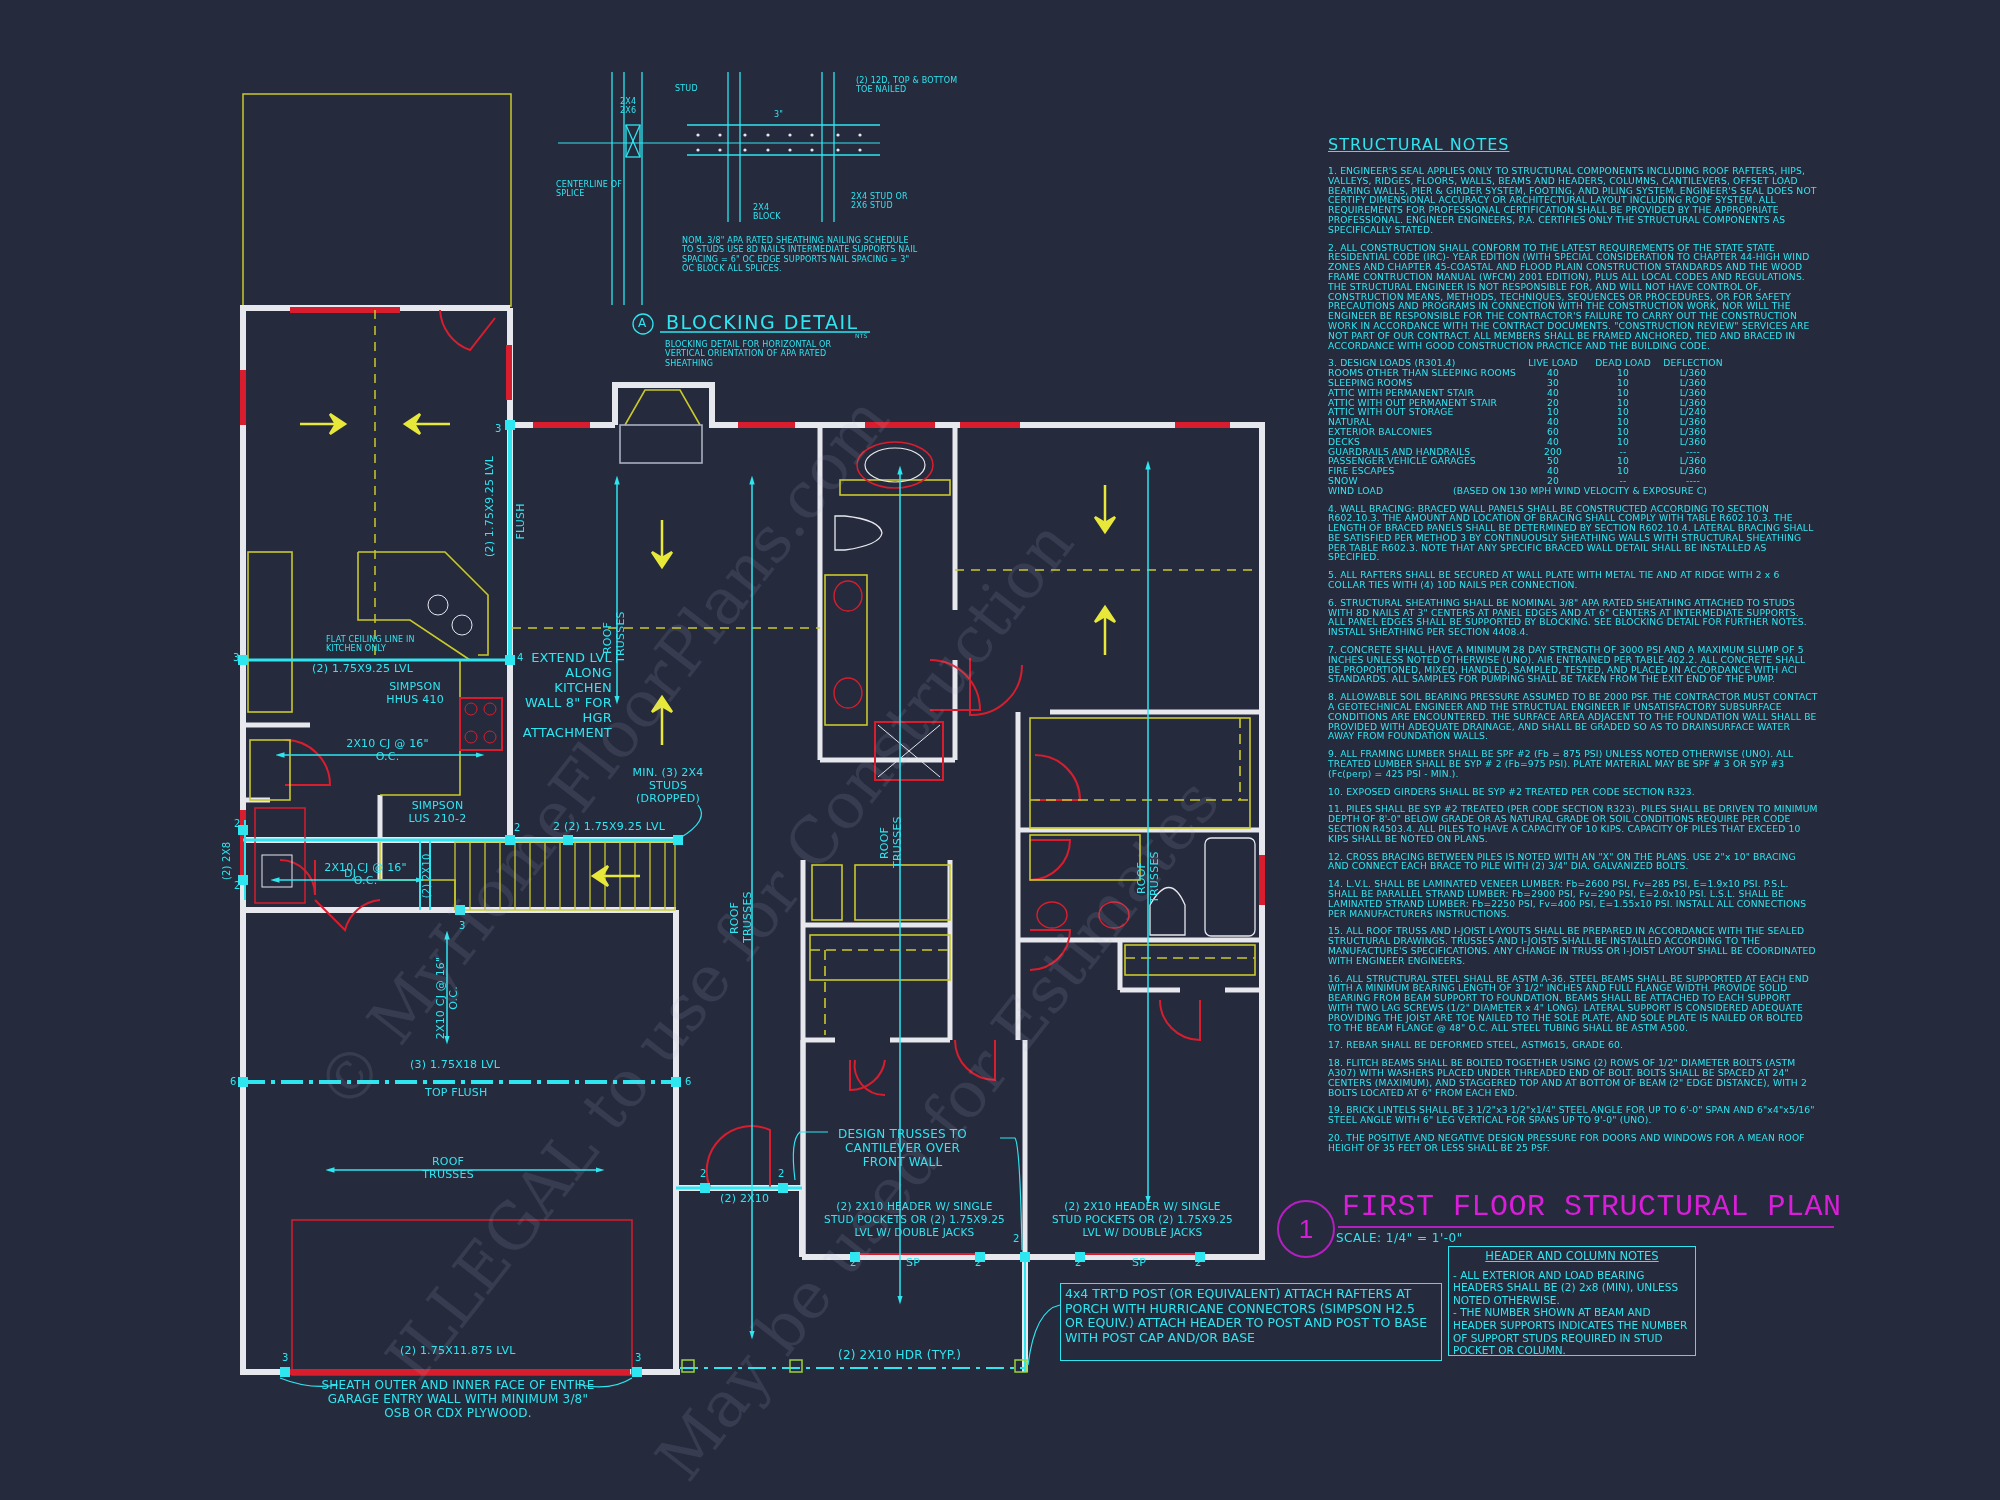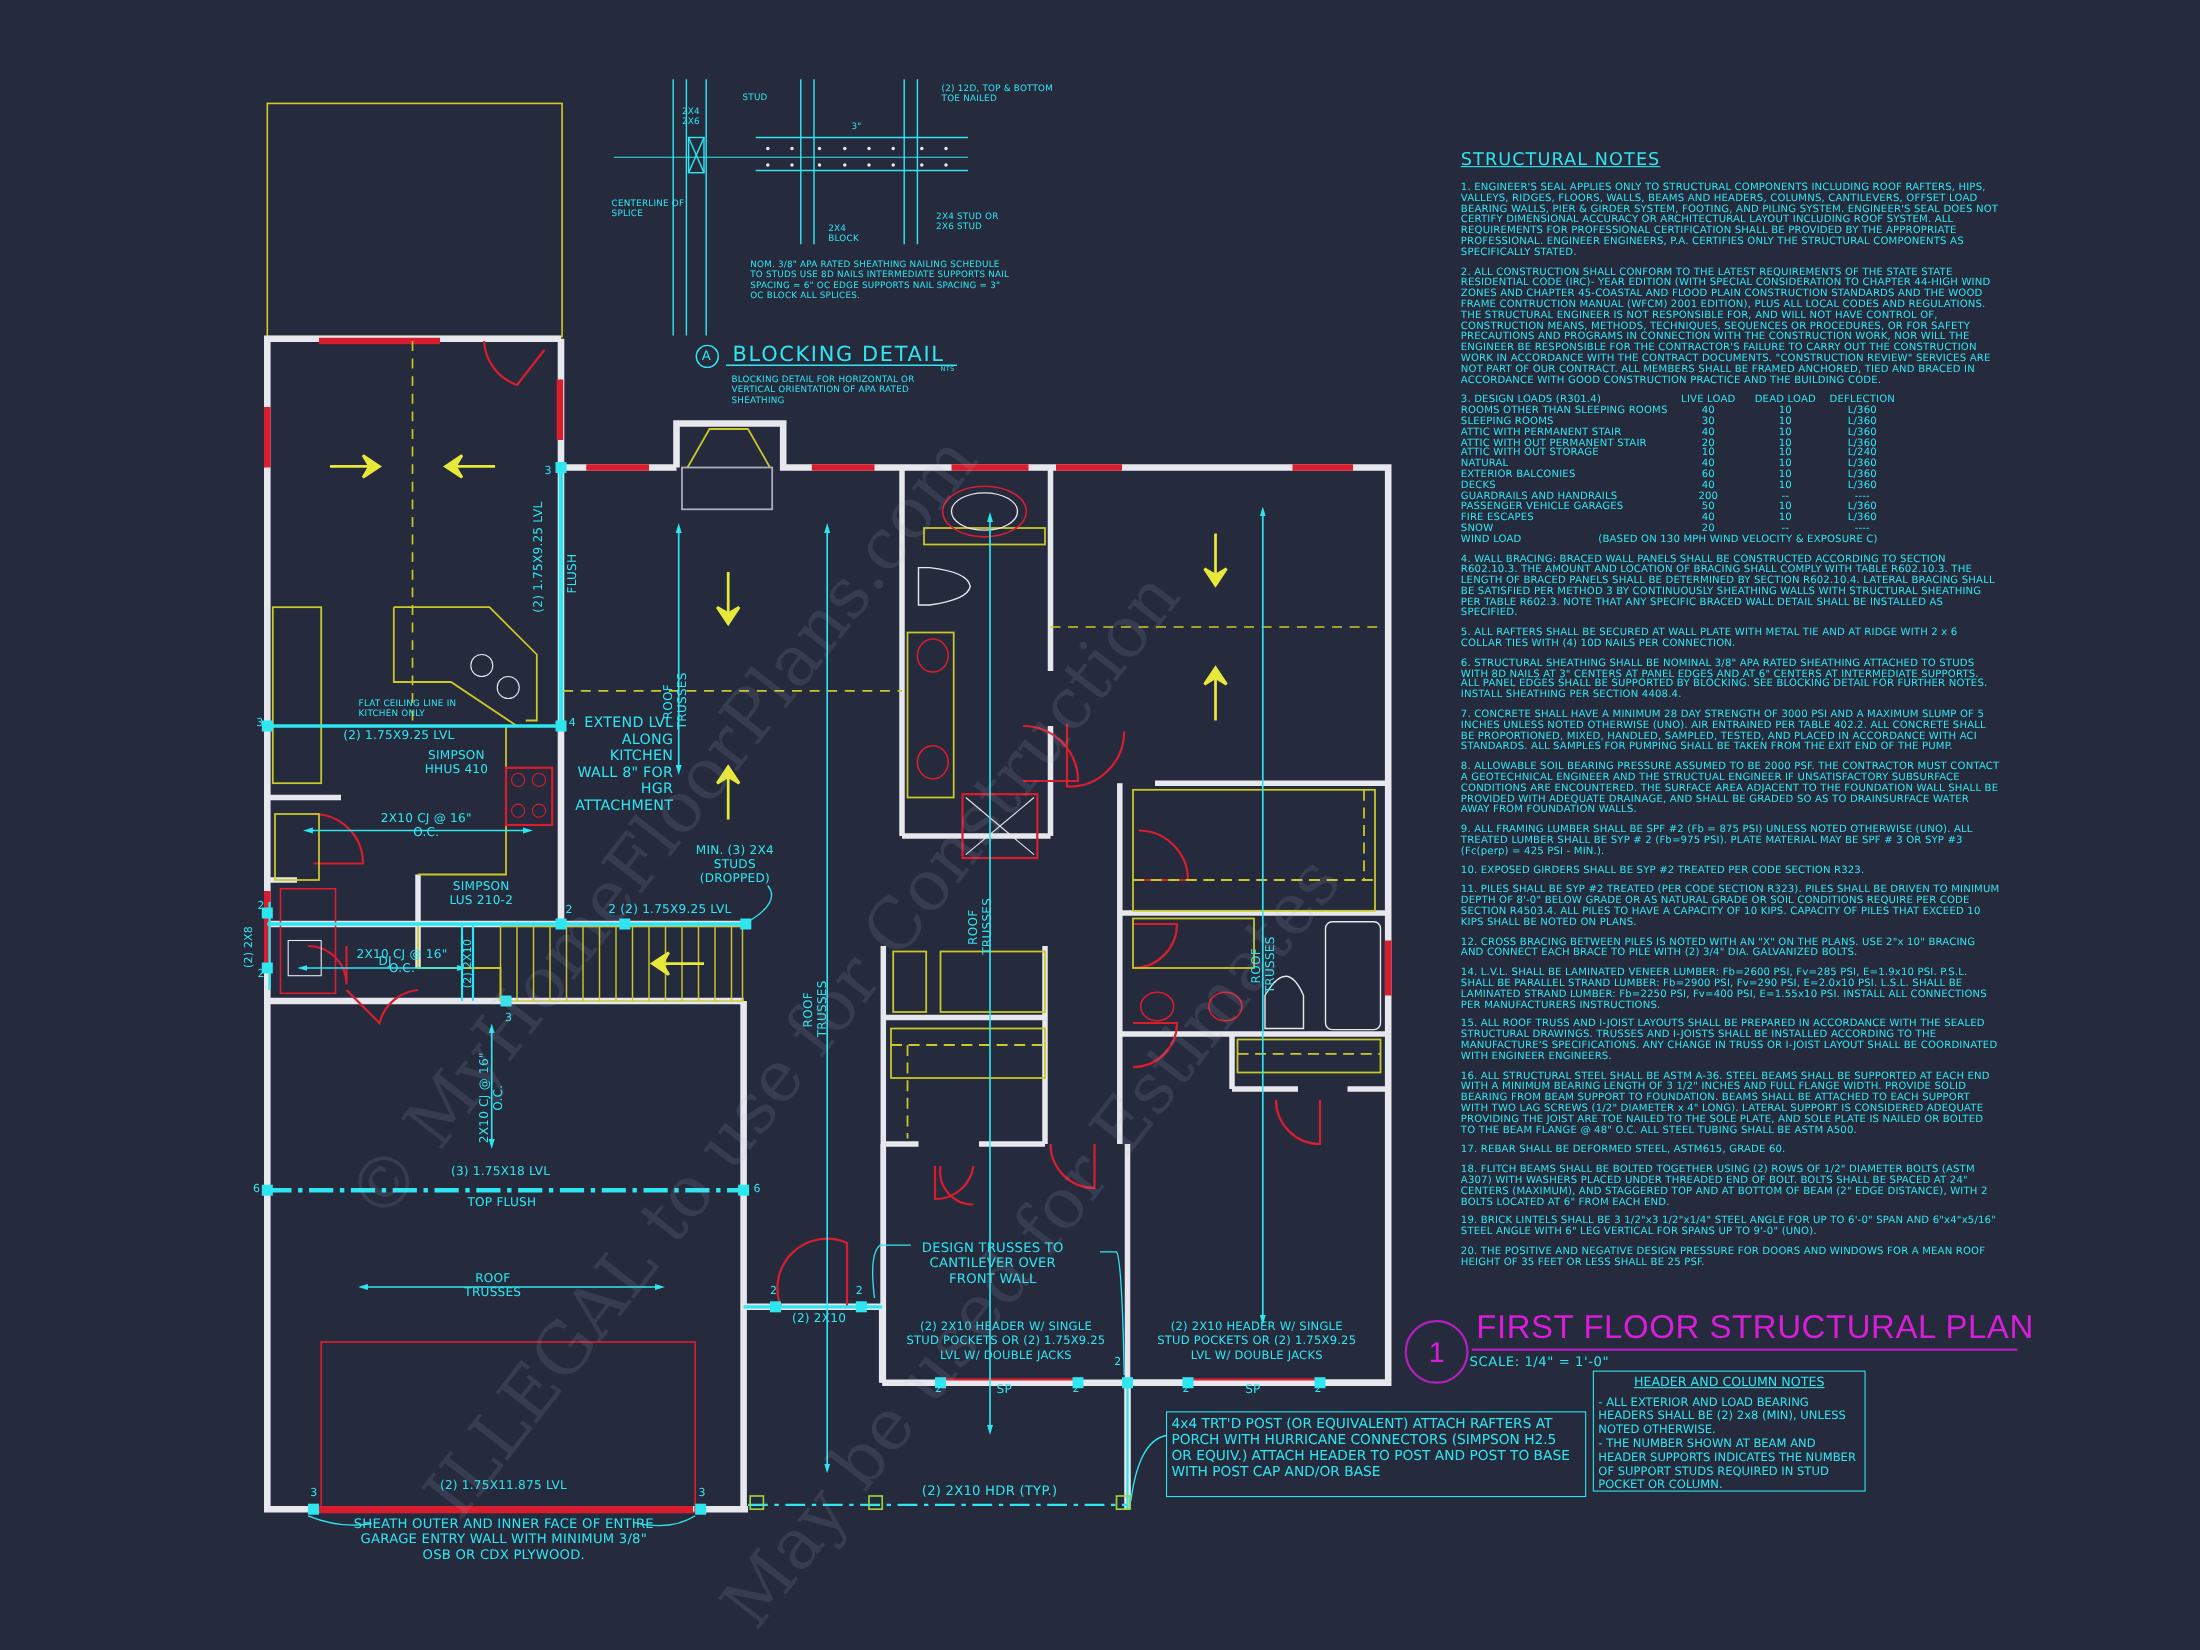--- a/index.html
+++ b/index.html
@@ -5,21 +5,21 @@
   html,body{margin:0;padding:0;}
   body{width:2000px;height:1500px;background:#262a3d;overflow:hidden;position:relative;font-family:"DejaVu Sans",sans-serif;}
   .cad{font-family:"DejaVu Sans",sans-serif;color:#2ee6f0;text-transform:uppercase;position:absolute;line-height:1.18;letter-spacing:0.2px;}
   svg.plan{position:absolute;left:0;top:0;}
   .notes{position:absolute;left:1328px;top:106px;width:490px;color:#2ee6f0;font-size:9.2px;line-height:9.8px;letter-spacing:0.15px;font-family:"DejaVu Sans",sans-serif;margin-top:30px;}
   .notes .title{font-size:16px;text-decoration:underline;letter-spacing:1px;margin-bottom:12px;line-height:18px;}
   .notes p{margin:0 0 8px 0;}
   .loads{margin:0 0 8px 0;}
   .loads .row{display:grid;grid-template-columns:190px 70px 70px 70px;}
   .loads .row span:nth-child(n+2){text-align:center;}
-  .plan-title{position:absolute;left:1342px;top:1190px;color:#d81ed8;font-size:30px;font-family:Liberation Sans, sans-serif;letter-spacing:0.5px;}
+  .plan-title{position:absolute;left:1342px;top:1190px;color:#d81ed8;font-size:30px;font-family:Liberation Mono, monospace;letter-spacing:0.5px;}
   .title-rule{position:absolute;left:1338px;top:1226px;width:496px;height:2px;background:#b41fc0;}
   .title-circle{position:absolute;left:1277px;top:1200px;width:54px;height:54px;border:2px solid #b41fc0;border-radius:50%;color:#d81ed8;font-size:26px;display:flex;align-items:center;justify-content:center;font-family:"Liberation Sans",sans-serif;}
   .scale{position:absolute;left:1336px;top:1231px;color:#2ee6f0;font-size:12px;letter-spacing:0.5px;}
   .hc-box{position:absolute;left:1448px;top:1246px;width:248px;height:110px;border:1.5px solid #2ee6f0;padding:3px 4px;box-sizing:border-box;color:#2ee6f0;font-size:10.5px;line-height:12.6px;}
   .hc-box .hd{text-align:center;text-decoration:underline;font-size:11.5px;margin-bottom:6px;}
   .porch-box{position:absolute;left:1060px;top:1283px;width:382px;height:78px;border:1.5px solid #2ee6f0;box-sizing:border-box;padding:3px 4px;color:#2ee6f0;font-size:12.5px;line-height:14.6px;}
   .wm{position:absolute;color:rgba(180,185,205,0.13);font-family:"DejaVu Serif",serif;white-space:nowrap;transform-origin:left bottom;pointer-events:none;}
 </style>
 </head>
 <body>

